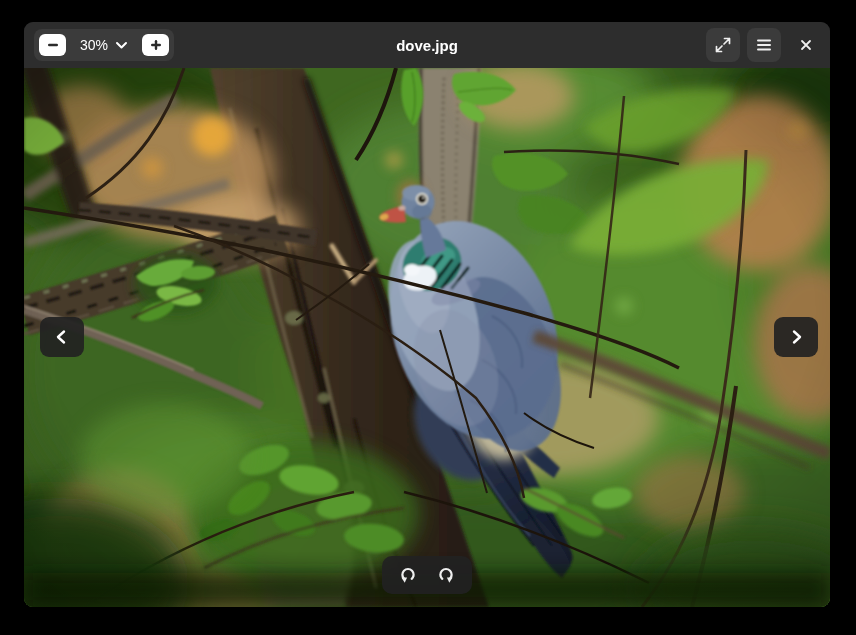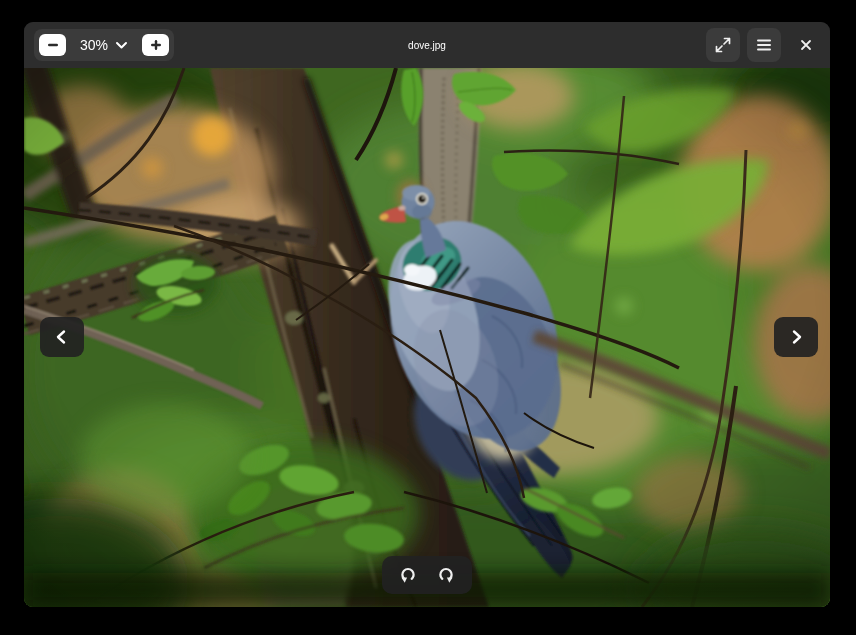--- a/index.html
+++ b/index.html
@@ -12,21 +12,21 @@
                display:flex; align-items:center; padding:0 10px; }
   .zoom-group { display:flex; align-items:center; height:32px; background:#3b3b3b;
                 border-radius:8px; }
   .zoom-step-btn { width:27px; height:22px; margin:0 5px; background:#ffffff;
                    border:none; border-radius:6px; display:flex; align-items:center;
                    justify-content:center; cursor:pointer; }
   .zoom-label-btn { display:flex; align-items:center; gap:7px; padding:0 9px;
                     height:100%; background:transparent; border:none; cursor:pointer; }
   .zoom-text { color:#ffffff; font-size:14px; line-height:1; }
   .title { position:absolute; left:50%; top:50%; transform:translate(-50%,-50%);
-           color:#ffffff; font-weight:normal; font-size:10px; white-space:nowrap;
+           color:#ffffff; font-weight:bold; font-size:15px; white-space:nowrap;
            pointer-events:none; }
   .right-controls { margin-left:auto; display:flex; align-items:center; gap:7px; }
   .hdr-btn { width:34px; height:34px; border:none; border-radius:8px; background:#3b3b3b;
              display:flex; align-items:center; justify-content:center; cursor:pointer; }
   .close-btn { width:28px; height:28px; border:none; background:transparent;
                display:flex; align-items:center; justify-content:center; cursor:pointer;
                margin-left:4px; }
   .image-area { position:relative; width:806px; height:539px; background:#2f4d1a; }
   .photo-svg { display:block; width:806px; height:539px; }
   .nav-btn { position:absolute; top:249px; width:44px; height:40px; border:none;

